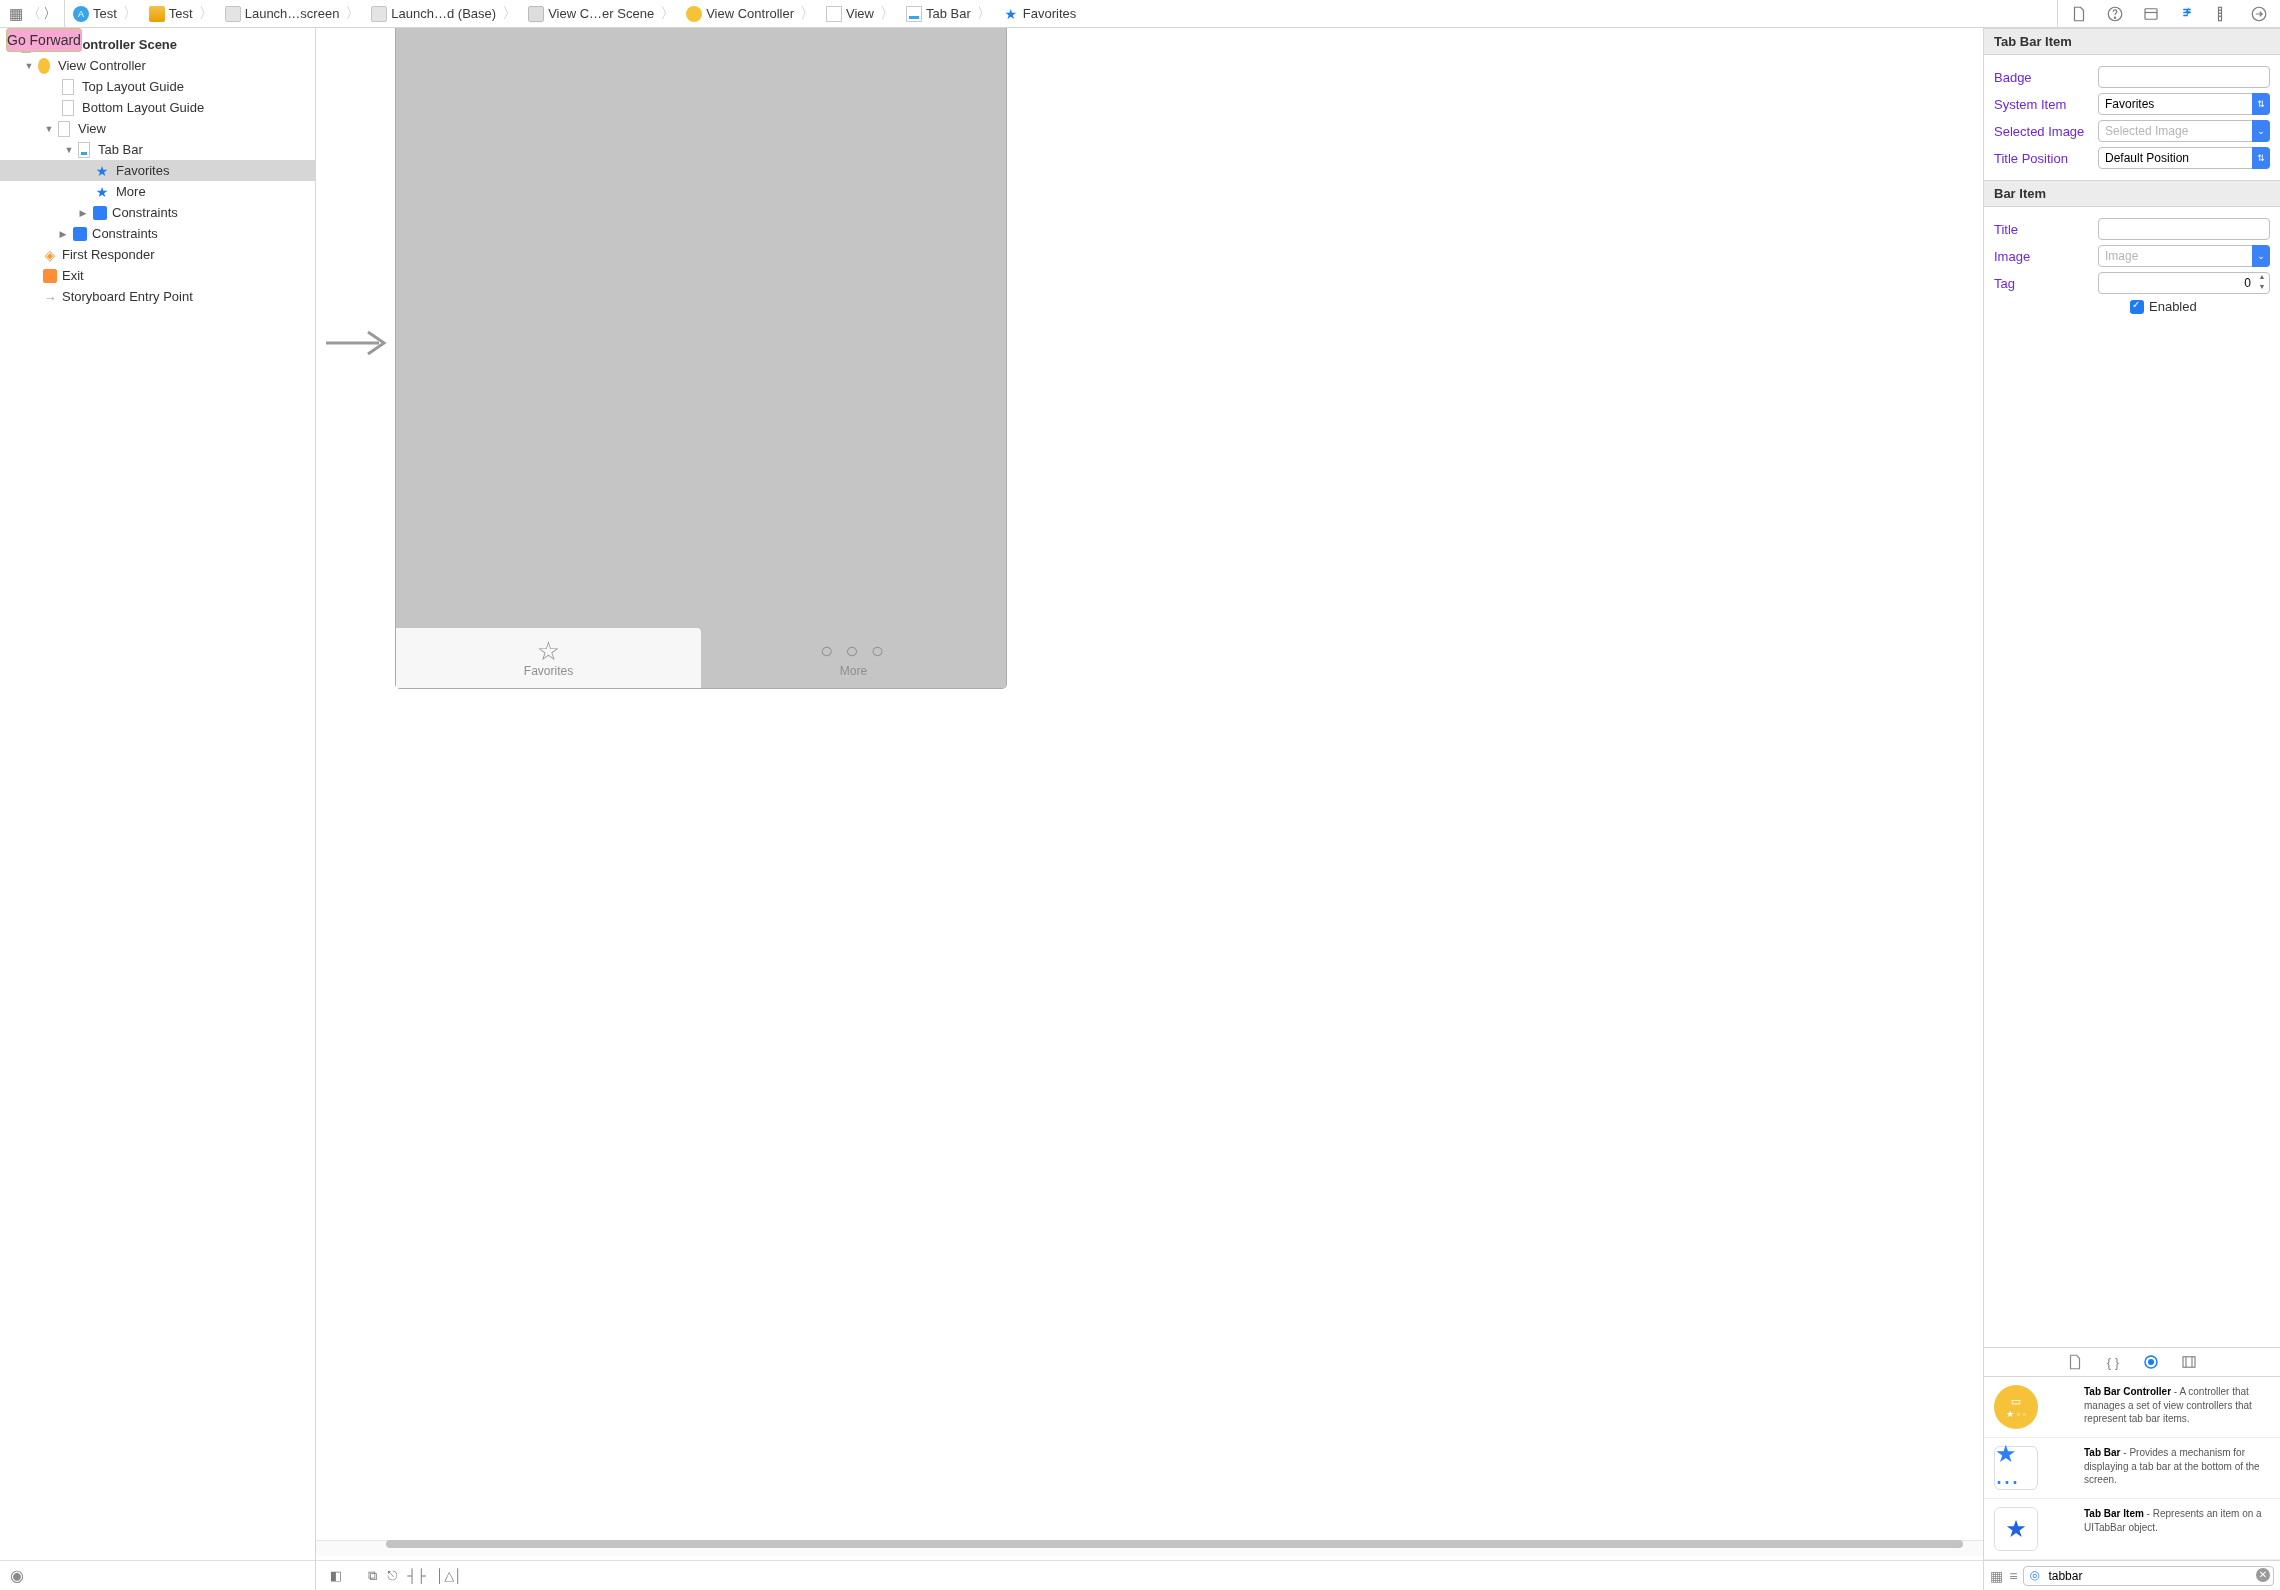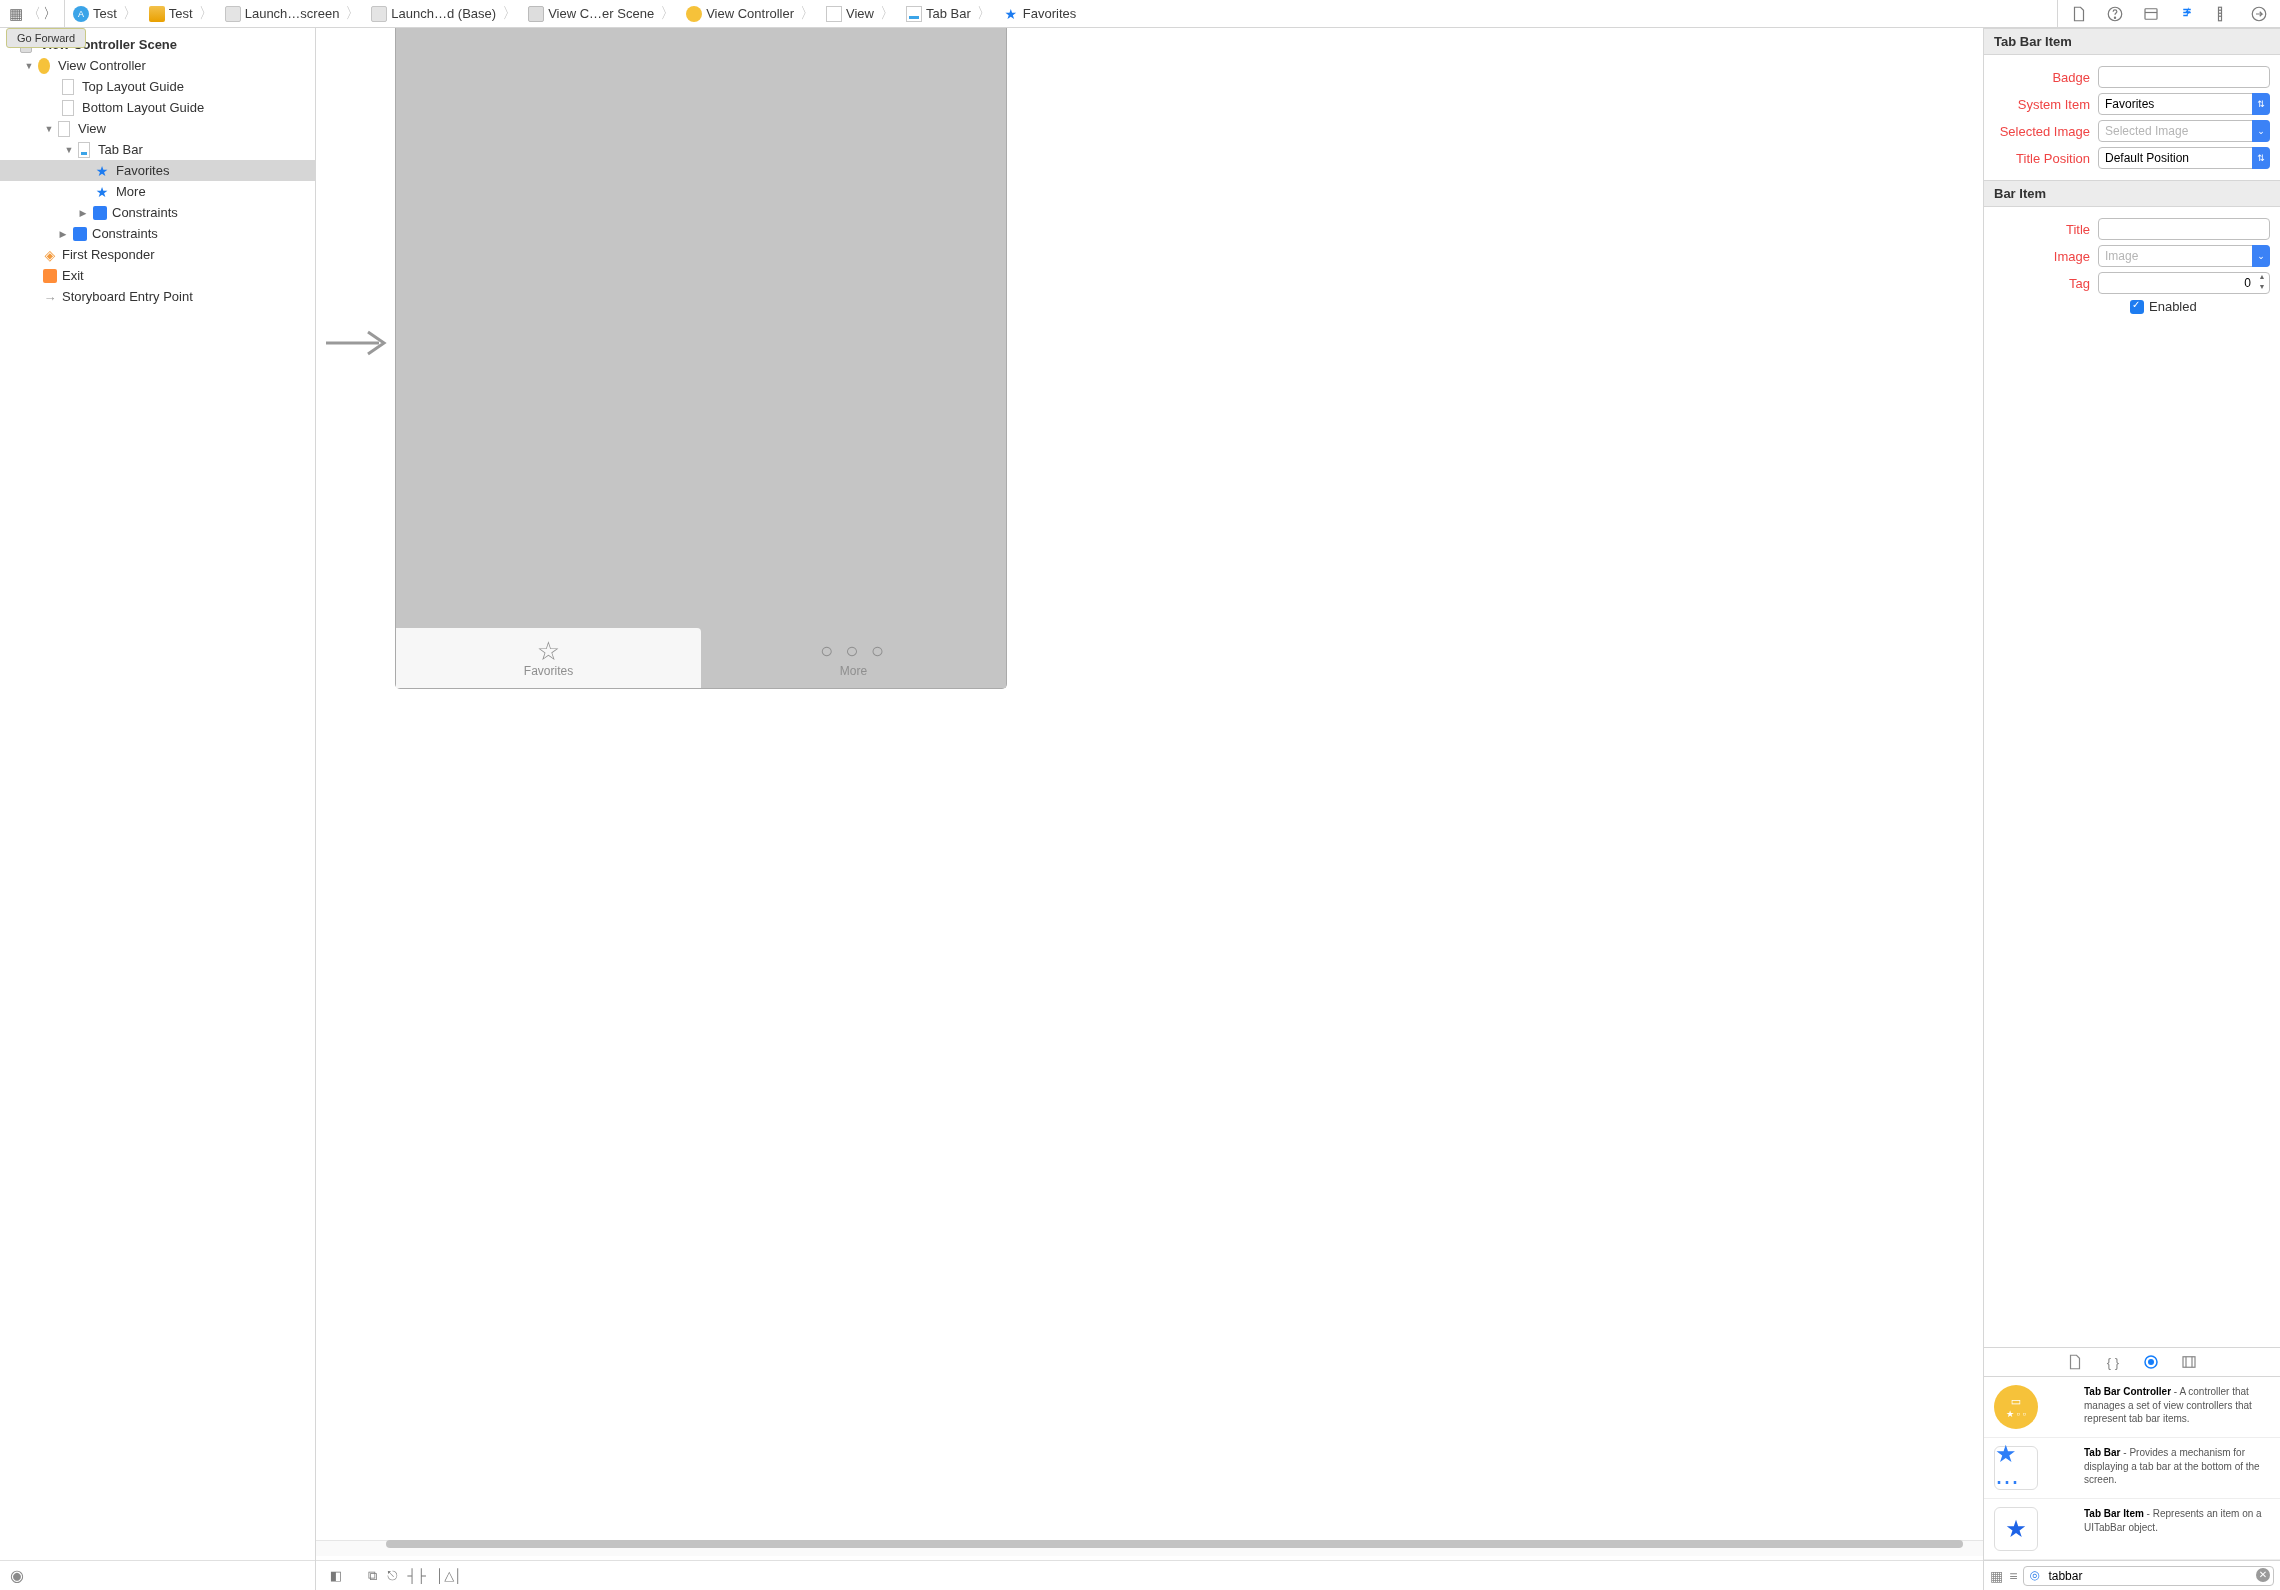--- a/index.html
+++ b/index.html
@@ -25,21 +25,21 @@
   .sq.view { background:#fff; border:1px solid #c9c9c9; }
   .sq.tabbar { background:#fff; border:1px solid #c9c9c9; position:relative; }
   .sq.tabbar::after { content:""; position:absolute; left:2px; right:2px; bottom:2px; height:3px; background:#3ba4e8; }
   .sq.star { color:#1e7cf0; font-size:14px; line-height:16px; text-align:center; width:16px; display:inline-block; margin-right:4px; }
 
   .utility-tabs { display:flex; align-items:center; border-left:1px solid #d6d6d6; padding:0 10px; gap:14px; }
   .utab { width:22px; height:22px; display:flex; align-items:center; justify-content:center; color:#7a7a7a; font-size:15px; border-radius:3px; }
   .utab svg { width:18px; height:18px; }
   .utab.active { color:#157efb; }
 
-  .go-forward-tip { position:absolute; top:28px; left:6px; background:#e5e5e5; border:1px solid #c9c987; padding:3px 10px; font-size:11px; border-radius:3px; z-index:50; }
+  .go-forward-tip { position:absolute; top:28px; left:6px; background:#f9a8d4; border:1px solid #c9c987; padding:3px 0; font-size:14px; border-radius:3px; z-index:50; }
 
   
   .main { flex:1; display:flex; overflow:hidden; }
 
   
   .outline { width:316px; border-right:1px solid #d6d6d6; display:flex; flex-direction:column; background:#fff; }
   .outline .tree { flex:1; overflow:auto; padding-top:6px; }
   .outline .row { display:flex; align-items:center; height:21px; padding-left:6px; white-space:nowrap; }
   .outline .row .disc { width:10px; color:#808080; font-size:9px; display:inline-block; text-align:center; }
   .outline .row .icon { width:16px; height:16px; margin:0 4px; display:inline-flex; align-items:center; justify-content:center; }
@@ -69,21 +69,21 @@
   .canvas-bot .right { display:flex; gap:10px; padding:0 12px; color:#7a7a7a; }
   .canvas-scrollbar-h { position:absolute; left:70px; right:20px; bottom:8px; height:8px; background:#c3c3c3; border-radius:4px; }
   .canvas-scrollbar-h-track { position:absolute; left:0; right:0; bottom:4px; height:16px; background:rgba(250,250,250,.9); border-top:1px solid #e6e6e6; }
 
   
   .inspector { width:296px; display:flex; flex-direction:column; background:#fff; }
   .insp-scroll { flex:1; overflow:auto; }
   .section-head { background:#ececec; border-top:1px solid #d6d6d6; border-bottom:1px solid #d6d6d6; padding:5px 10px; font-weight:600; color:#333; }
   .section-body { padding:6px 10px; }
   .field { display:flex; align-items:center; margin:5px 0; }
-  .field .flabel { width:104px; text-align:right; padding-right:8px; color:#ef4444; }
+  .field .flabel { width:104px; padding-right:8px; color:#6d28d9; }
   .field input[type=text], .field input.combo, .field .num {
     flex:1; height:22px; border:1px solid #bfbfbf; border-radius:4px; padding:0 6px; font-size:12px; background:#fff;
   }
   .field .select-wrap { flex:1; position:relative; }
   .field .select-wrap input { width:100%; padding-right:20px; }
   .field .select-wrap .dd { position:absolute; right:0; top:0; bottom:0; width:18px; background:#3b82f6; border-radius:0 4px 4px 0; display:flex; align-items:center; justify-content:center; color:#fff; font-size:9px; }
   .field .numwrap { position:relative; flex:1; }
   .field .numwrap input { width:100%; text-align:right; padding-right:18px; }
   .field .numwrap .stepper { position:absolute; right:1px; top:1px; bottom:1px; width:14px; display:flex; flex-direction:column; }
   .field .numwrap .stepper div { flex:1; font-size:7px; color:#666; text-align:center; }

